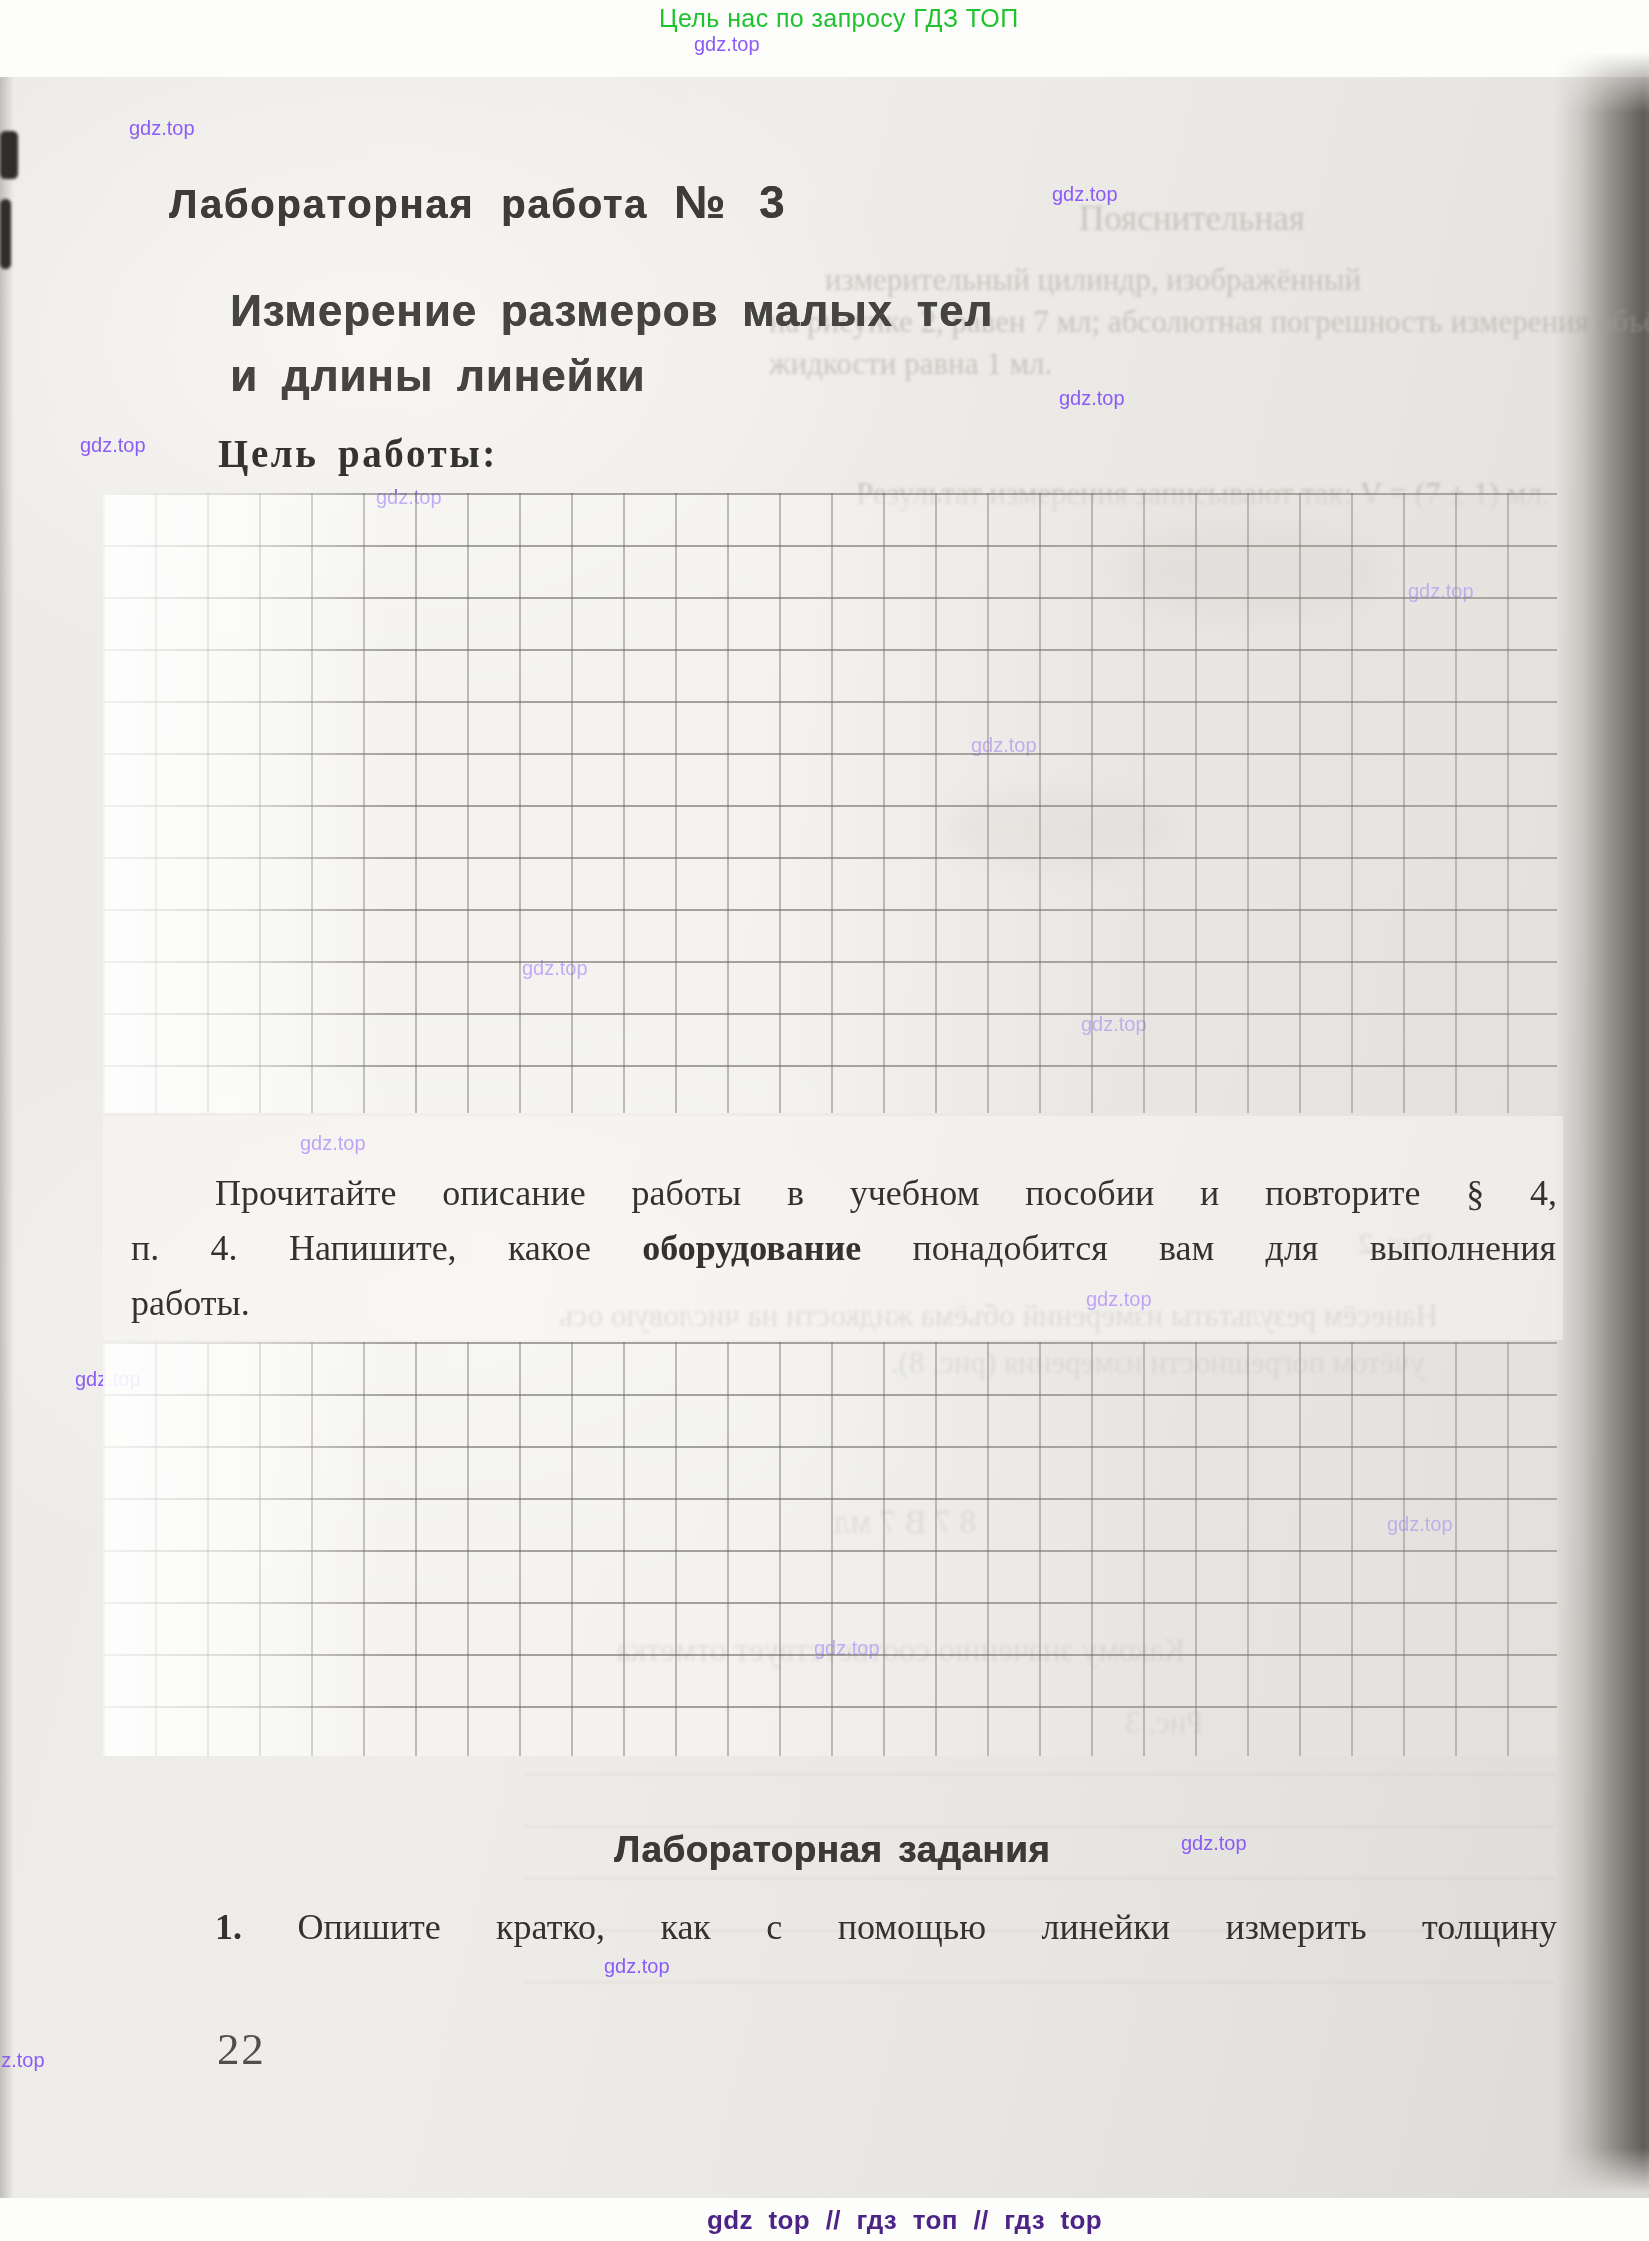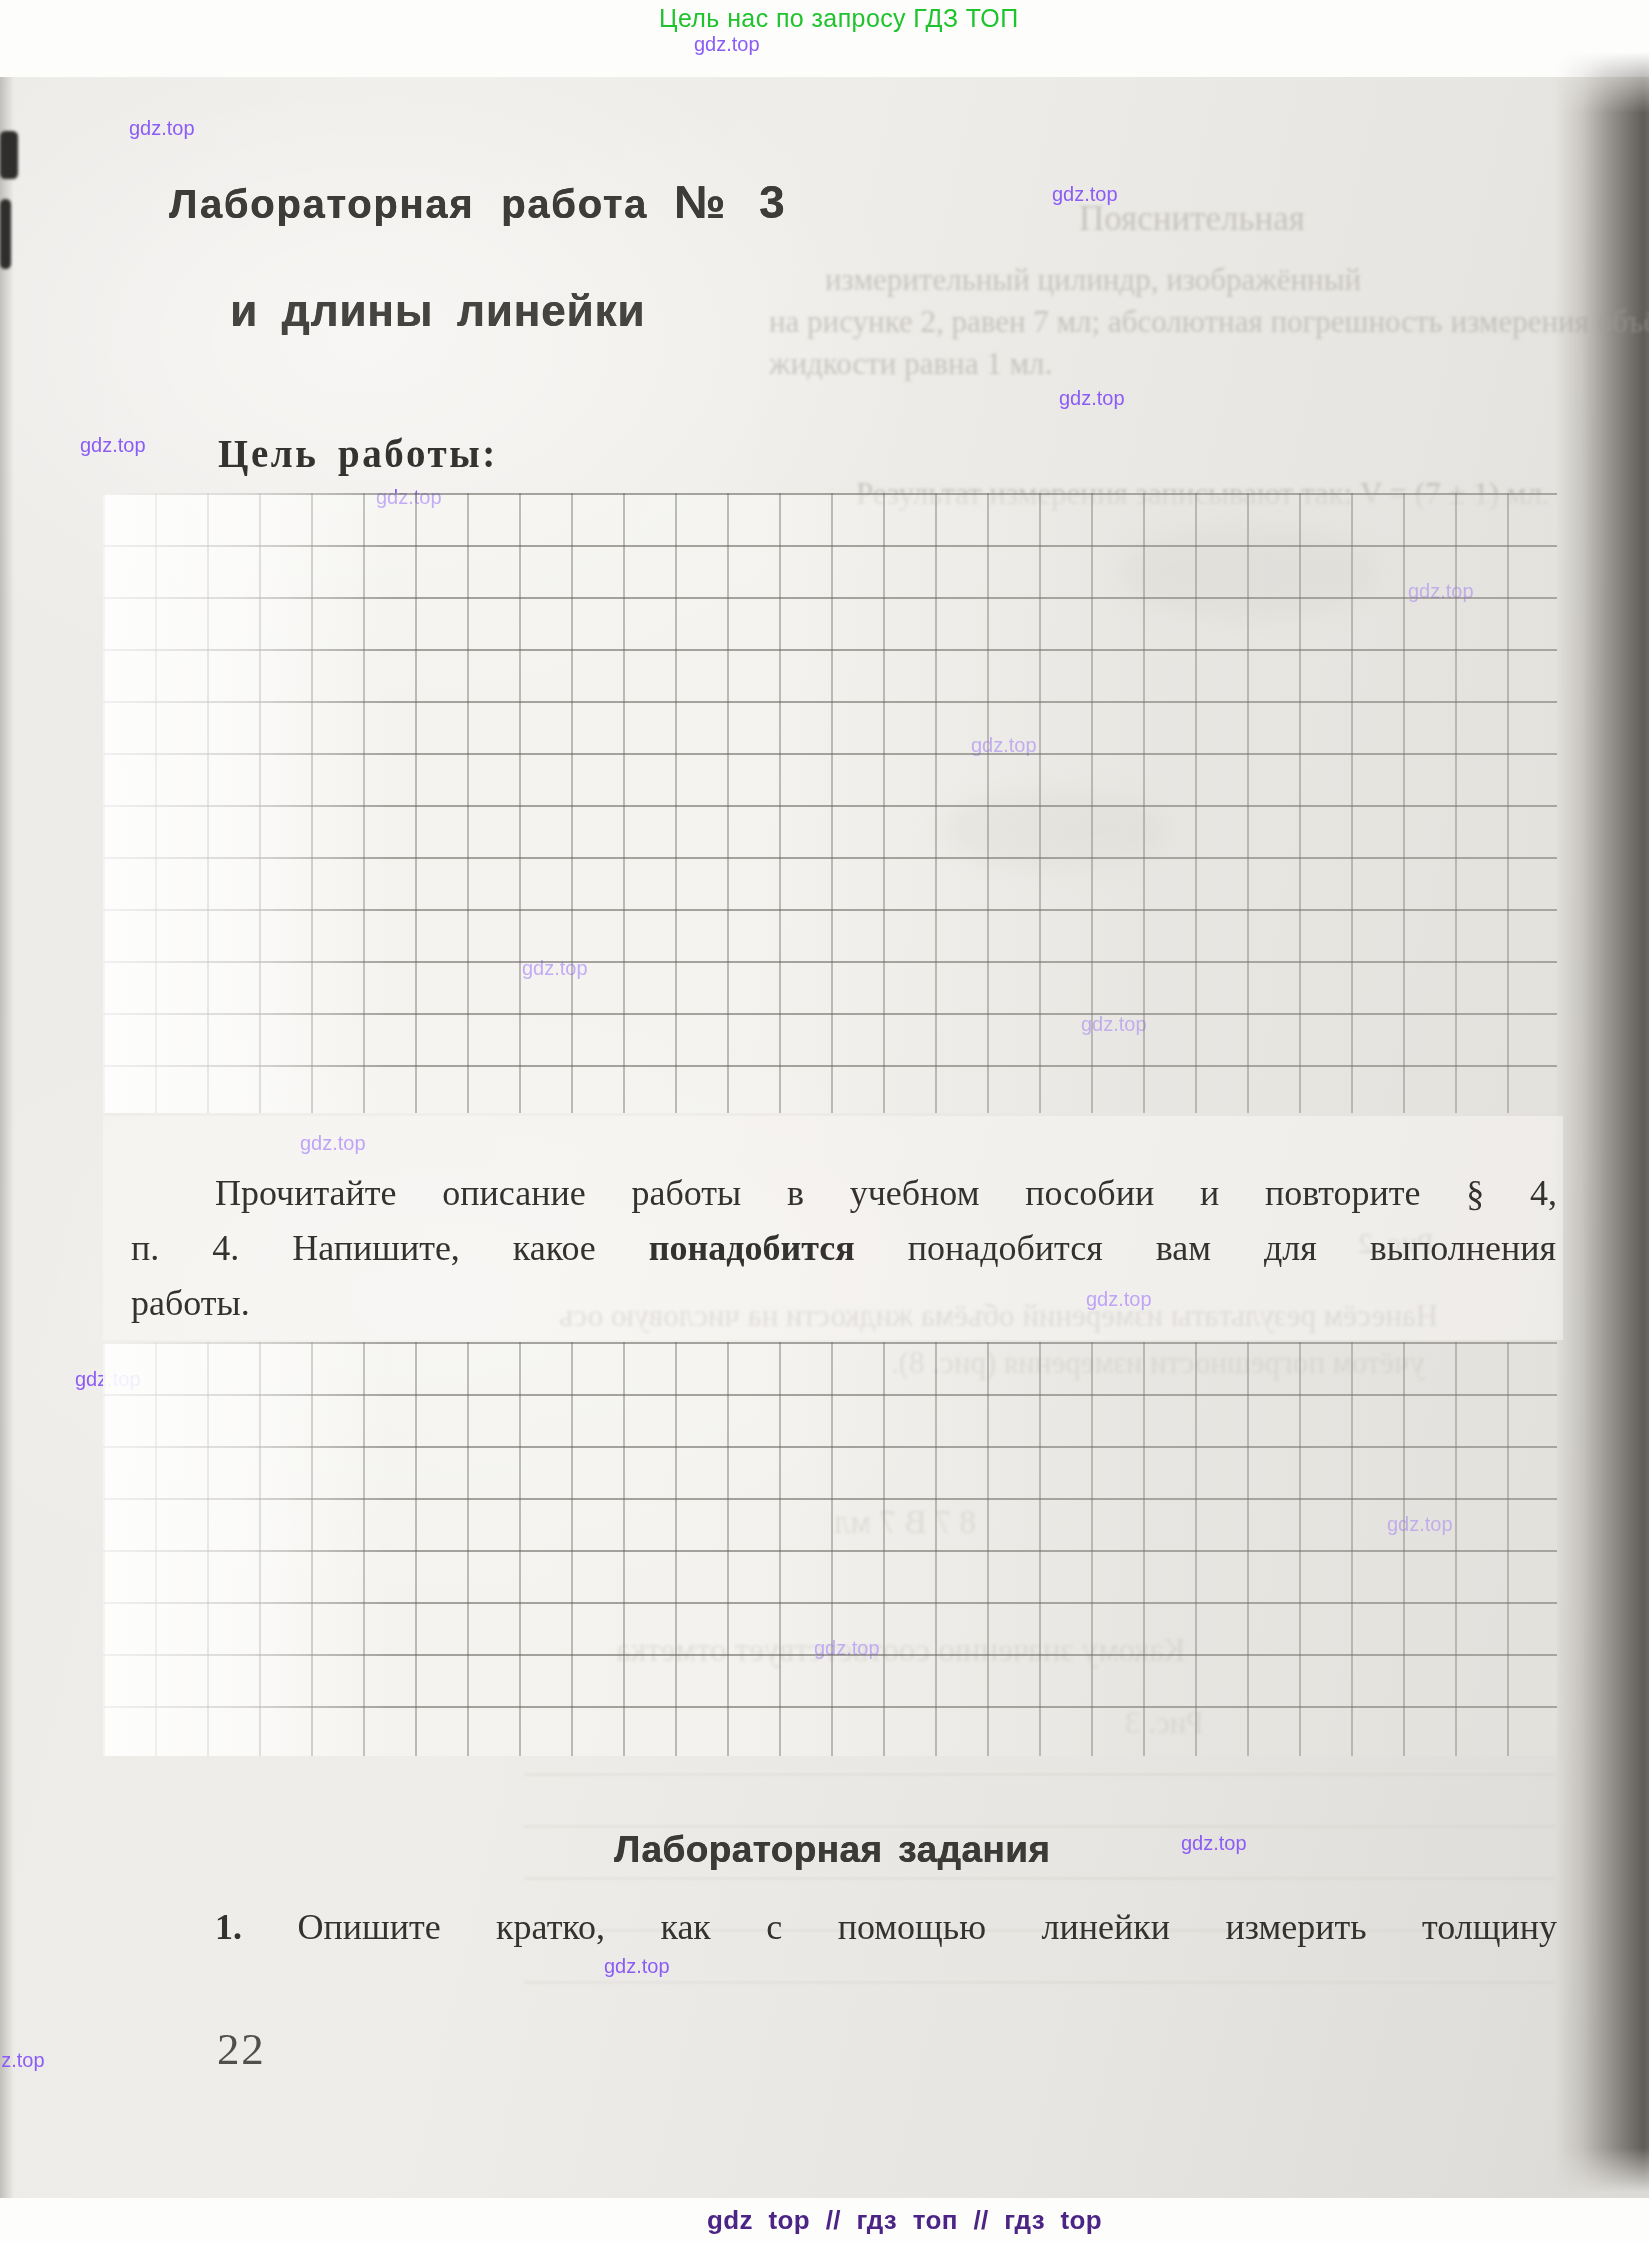--- a/index.html
+++ b/index.html
@@ -133,32 +133,33 @@
       <div class="wm" style="left: 1181px; top: 1832px;">gdz.top</div>
       <div class="wm" style="left: 604px; top: 1955px;">gdz.top</div>
       <div class="wm" style="left: -21px; top: 2049px;">gdz.top</div>
     </div>
 
   <div class="lab-title">
     <span>Лабораторная работа</span><span class="lab-number">№ 3</span>
   </div>
 
   <div class="lab-subtitle">
+    <div>Измерение размеров малых тел</div>
     <div>и длины линейки</div>
   </div>
 
   <div class="goal">Цель работы:</div>
 
   <div id="grid1" class="grid"></div>
   <div class="para-zone"></div>
   <div id="grid2" class="grid"></div>
 
   <div class="textline just" style="top:1172px;padding-left:84px;width:1342px;">Прочитайте описание работы в учебном пособии и повторите § 4,</div>
   <div class="textline just" style="top:1227px;">
-    <span>п. 4. Напишите, какое </span><b>понадобится</b><span> понадобится вам для выполнения</span>
+    <span>п. 4. Напишите, какое </span><b>оборудование</b><span> понадобится вам для выполнения</span>
   </div>
   <div class="textline" style="top:1282px;">работы.</div>
 
   <div class="training-heading">Лабораторная задания</div>
 
   <div class="textline just" style="top:1906px;padding-left:84px;width:1342px;">
     <b>1.</b>
     <span>Опишите кратко, как с помощью линейки измерить толщину</span>
   </div>
 

